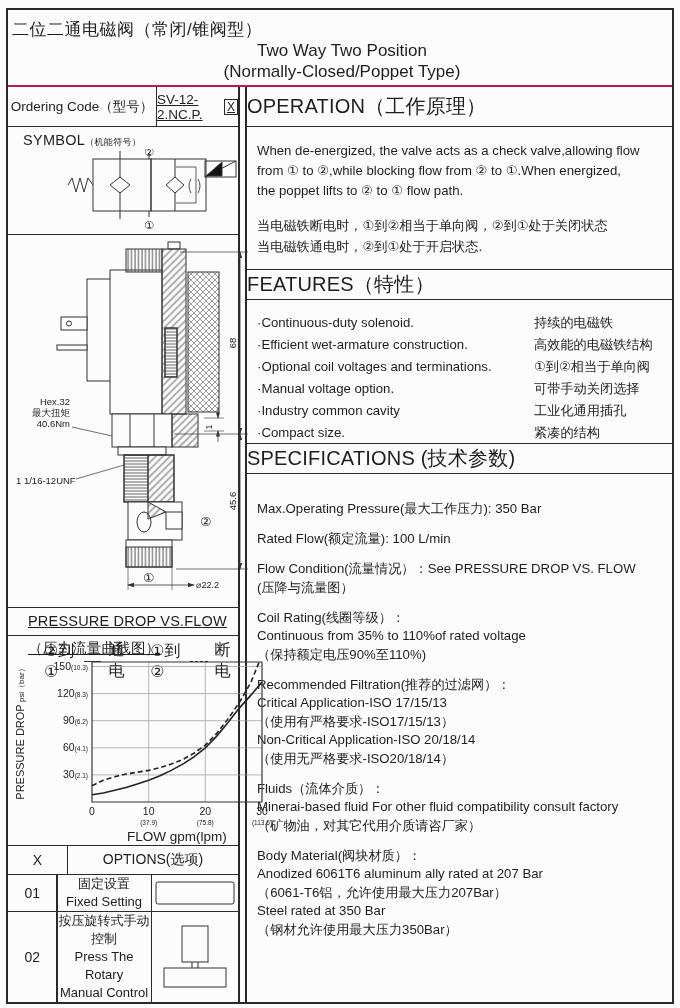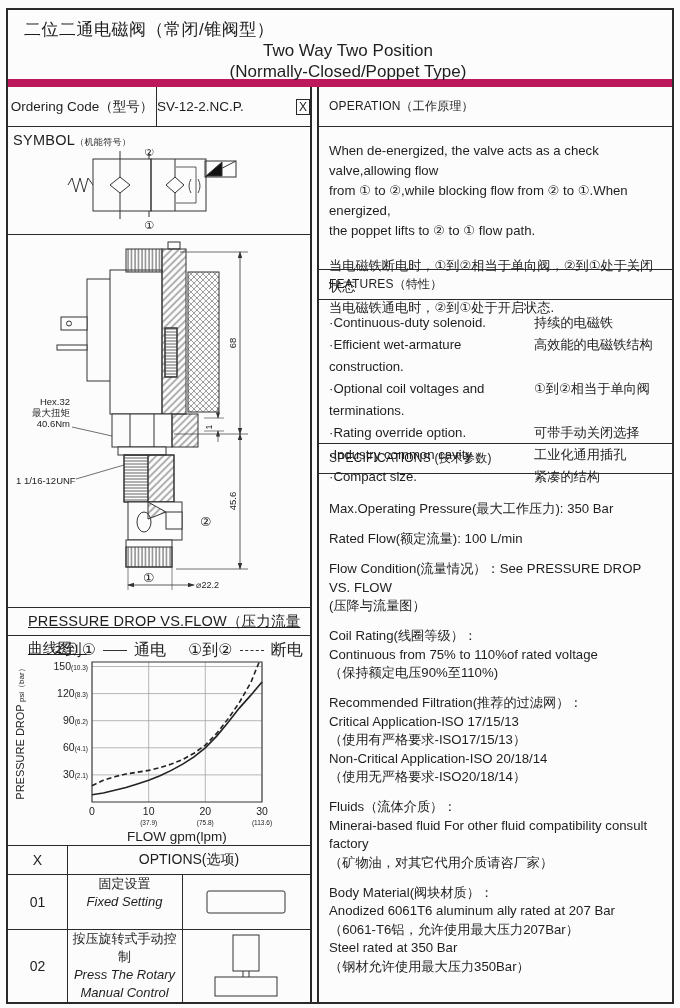--- a/index.html
+++ b/index.html
@@ -1,35 +1,35 @@
 <!DOCTYPE html>
 <html><head>
 <meta charset="utf-8">
 <style>
   html,body{margin:0;padding:0;background:#e8e8e8;}
   .page{position:relative;width:680px;height:1008px;background:#fcfcfc;
         font-family:"Liberation Sans","DejaVu Sans",sans-serif;color:#1e1e1e;overflow:hidden;}
   .frame{position:absolute;left:6px;top:8px;right:6px;bottom:4px;border:2px solid #2a2a2a;
          display:flex;flex-direction:column;}
   
-  .title-block{height:77px;border-bottom:8px solid #be185d;padding:9px 0 0 16px;box-sizing:border-box;}
+  .title-block{height:77px;border-bottom:2px solid #be185d;padding:9px 0 0 4px;box-sizing:border-box;}
   .t-zh{font-size:17px;line-height:21px;letter-spacing:.5px;}
   .t-en{font-size:17px;line-height:21px;text-align:center;}
   
   .columns{flex:1;display:flex;min-height:0;}
-  .col-left{width:304px;border-right:2px solid #2a2a2a;display:flex;flex-direction:column;box-sizing:border-box;}
+  .col-left{width:232px;border-right:2px solid #2a2a2a;display:flex;flex-direction:column;box-sizing:border-box;}
   .col-gap{width:5px;}
   .col-right{flex:1;border-left:2px solid #2a2a2a;display:flex;flex-direction:column;box-sizing:border-box;}
   
   .ordering{height:40px;display:flex;border-bottom:1.5px solid #2a2a2a;box-sizing:border-box;}
   .oc-label{width:149px;border-right:1.5px solid #2a2a2a;display:flex;align-items:center;justify-content:center;font-size:13.5px;box-sizing:border-box;}
-  .oc-code{flex:1;display:flex;align-items:center;justify-content:space-between;font-size:13.5px;}
+  .oc-code{flex:1;display:flex;align-items:center;justify-content:space-between;font-size:13.5px;text-decoration:underline;}
   .xbox{border:1px solid #2a2a2a;padding:0 2px;margin-left:1px;font-size:12px;line-height:14px;}
   .symbol-sec{height:108px;border-bottom:1.5px solid #2a2a2a;box-sizing:border-box;position:relative;}
-  .sec-head{position:absolute;left:5px;top:5px;font-size:14.5px;letter-spacing:.3px;}
+  .sec-head{position:absolute;left:15px;top:5px;font-size:14.5px;letter-spacing:.3px;}
   .sec-head .small{font-size:9px;}
   .symbol-svg{position:absolute;left:0;top:22px;}
   .drawing-sec{height:373px;border-bottom:1.5px solid #2a2a2a;box-sizing:border-box;position:relative;}
   .pd-head{height:28px;line-height:27px;border-bottom:1.5px solid #2a2a2a;box-sizing:border-box;
            padding-left:20px;font-size:14.5px;letter-spacing:.2px;text-decoration:underline;}
   .chart-sec{height:210px;border-bottom:1.5px solid #2a2a2a;box-sizing:border-box;position:relative;}
   .legend{position:absolute;left:0;top:4px;width:100%;display:flex;justify-content:center;
           font-size:16px;align-items:center;gap:4px;padding-left:36px;box-sizing:border-box;}
   .sw{display:inline-block;width:24px;border-top:1.6px solid #333;margin:0 3px;}
   .sw.dashed{border-top-style:dashed;}
@@ -37,24 +37,24 @@
   .chart-svg{position:absolute;left:0;top:18px;}
   .options-sec{flex:1;display:flex;flex-direction:column;box-sizing:border-box;}
   .opt-head{height:29px;display:flex;border-bottom:1.5px solid #2a2a2a;box-sizing:border-box;}
   .opt-x{width:60px;border-right:1.5px solid #2a2a2a;display:flex;align-items:center;justify-content:center;
          font-size:14px;box-sizing:border-box;}
   .opt-rest{flex:1;display:flex;align-items:center;justify-content:center;font-size:14px;}
   .opt-row{flex:1;display:flex;box-sizing:border-box;}
   .opt-row + .opt-row{border-top:1.5px solid #2a2a2a;}
   .opt-label{width:116px;border-right:1.5px solid #2a2a2a;display:flex;flex-direction:column;align-items:center;
              justify-content:flex-start;font-size:13px;text-align:center;line-height:18px;box-sizing:border-box;border-left:1.5px solid #2a2a2a;margin-left:-1.5px;}
-  .opt-label .en{white-space:pre-line;font-style:italic;}
+  .opt-label .en{white-space:pre-line;}
   .opt-img{flex:1;display:flex;align-items:center;justify-content:center;}
   
-  .rhead{height:30px;line-height:29px;padding-left:10px;font-size:12px;border-bottom:1.5px solid #2a2a2a;
+  .rhead{height:30px;line-height:29px;padding-left:0;font-size:20px;border-bottom:1.5px solid #2a2a2a;
          box-sizing:border-box;letter-spacing:.2px;}
   .rhead.tall{height:40px;line-height:39px;}
   .rbody{box-sizing:border-box;padding:6px 10px 0 10px;font-size:13.2px;}
   .op-text{height:143px;border-bottom:1.5px solid #2a2a2a;}
   .op-text p{margin:8px 0 0 0;white-space:pre-line;line-height:20px;}
   .op-text p.zh{margin-top:14px;line-height:21px;}
   .feat-list{height:144px;border-bottom:1.5px solid #2a2a2a;padding-top:12px;}
   .feat-row{display:flex;line-height:22px;}
   .feat-row .fen{flex:1;}
   .feat-row .fzh{width:128px;}
@@ -318,41 +318,41 @@
             </div>
        <div class="feat-row">
               <span class="fen">·Efficient wet-armature construction.</span>
               <span class="fzh">高效能的电磁铁结构</span>
             </div>
        <div class="feat-row">
               <span class="fen">·Optional coil voltages and terminations.</span>
               <span class="fzh">①到②相当于单向阀</span>
             </div>
        <div class="feat-row">
-              <span class="fen">·Rating override option.</span>
+              <span class="fen">·Manual voltage option.</span>
               <span class="fzh">可带手动关闭选择</span>
             </div>
        <div class="feat-row">
               <span class="fen">·Industry common cavity</span>
               <span class="fzh">工业化通用插孔</span>
             </div>
        <div class="feat-row">
               <span class="fen">·Compact size.</span>
               <span class="fzh">紧凑的结构</span>
             </div>
      </div>
 
      <div class="rhead">SPECIFICATIONS (技术参数)</div>
      <div class="rbody specs">
        <p>Max.Operating Pressure(最大工作压力): 350 Bar</p>
        <p>Rated Flow(额定流量): 100 L/min</p>
        <p>Flow Condition(流量情况）：See PRESSURE DROP VS. FLOW
 (压降与流量图）</p>
        <p>Coil Rating(线圈等级）：
-Continuous from 75% to 110%of rated voltage
+Continuous from 35% to 110%of rated voltage
 （保持额定电压90%至110%)</p>
        <p>Recommended Filtration(推荐的过滤网）：
 Critical Application-ISO 17/15/13
 （使用有严格要求-ISO17/15/13）
 Non-Critical Application-ISO 20/18/14
 （使用无严格要求-ISO20/18/14）</p>
        <p>Fluids（流体介质）：
 Minerai-based fluid For other  fluid compatibility consult  factory
 （矿物油，对其它代用介质请咨厂家）</p>
        <p>Body Material(阀块材质）：

